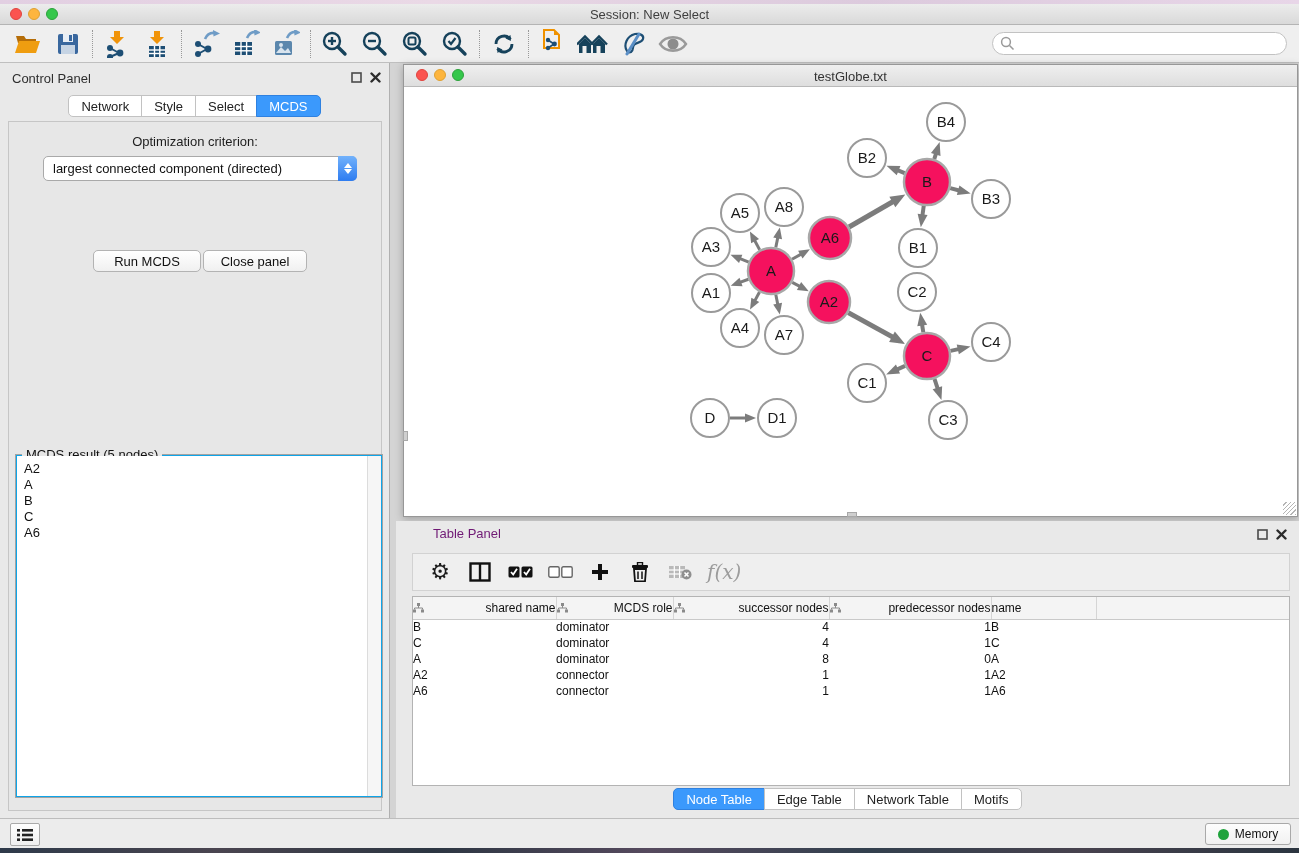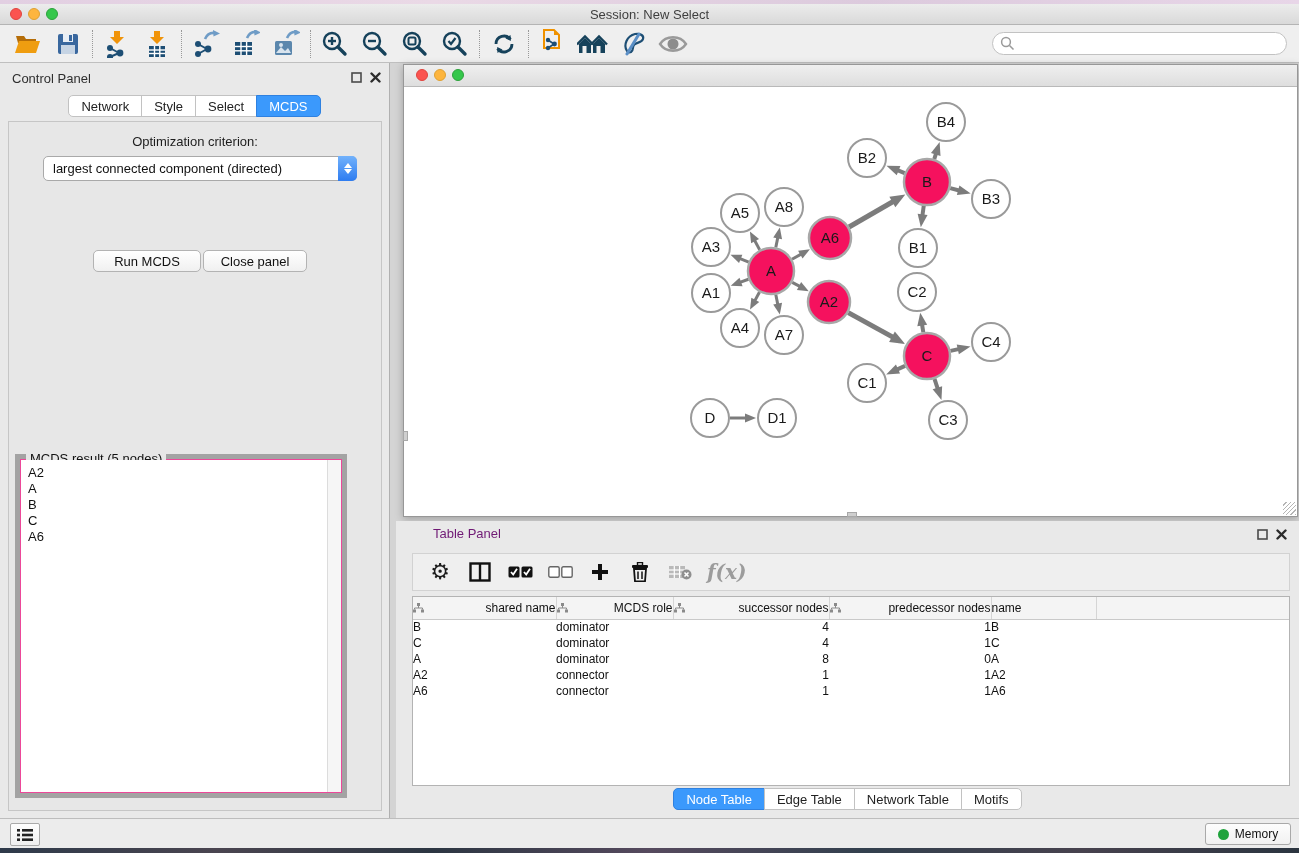--- a/index.html
+++ b/index.html
@@ -47,21 +47,21 @@
   #criterion .val { flex:1; font-size:13px; color:#111; padding-left:9px; white-space:nowrap; overflow:hidden; }
   #criterion .stepper { width:19px; height:25px; margin-right:-1px; border-radius:0 5px 5px 0;
     background:linear-gradient(#72b2fc,#2e7cf0); display:flex; flex-direction:column; align-items:center; justify-content:center; gap:1px; }
   .chev { width:0; height:0; border-left:4px solid transparent; border-right:4px solid transparent; }
   .chev.up { border-bottom:5px solid #fff; }
   .chev.down { border-top:5px solid #fff; }
   .pushbtn { position:absolute; top:128px; height:22px; background:linear-gradient(#ffffff,#f0f0f0); border:1px solid #b3b3b3;
     border-radius:5px; font-size:13px; color:#111; display:flex; align-items:center; justify-content:center; }
   #run-mcds { left:84px; width:108px; }
   #close-panel { left:194px; width:104px; }
-  #mcds-result { position:absolute; left:6px; top:332px; width:332px; height:344px; border:5px solid #a3a3a3; background:#ec4899; }
+  #mcds-result { position:absolute; left:6px; top:332px; width:368px; height:344px; border:1px solid #a3a3a3; background:#0ea5e9; }
   #mcds-legend { position:absolute; left:6px; top:-8px; background:#e7e7e7; padding:0 4px; font-size:13px; color:#111; }
   #mcds-list { position:absolute; left:1px; top:1px; right:15px; bottom:1px; background:#fff; padding:5px 0 0 7px;
     font-size:13px; line-height:16px; color:#111; }
   #mcds-scroll { position:absolute; top:1px; right:1px; width:14px; bottom:1px; background:#f6f6f6; border-left:1px solid #dcdcdc; }
 
   
   #net-window { left:403px; top:64px; width:895px; height:453px; background:#fff; border:1px solid #979797;
     box-shadow:0 2px 8px rgba(0,0,0,0.25); }
   #net-titlebar { position:absolute; left:0; top:0; right:0; height:22px; background:linear-gradient(#efefef,#dedede);
     border-bottom:1px solid #b9b9b9; }
@@ -71,21 +71,21 @@
     background:repeating-linear-gradient(135deg,transparent,transparent 2px,#b5b5b5 2px,#b5b5b5 3px); }
   .mini-thumb { position:absolute; background:#cfcfcf; border:1px solid #a8a8a8; }
 
   
   #table-panel { left:396px; top:521px; width:903px; height:297px; background:#e9e9e9; }
   #tp-title { position:absolute; left:37px; top:5px; font-size:13px; color:#701a75; }
   #table-panel .panel-winbtns { right:12px; top:8px; }
   #tp-toolbar { position:absolute; left:16px; top:32px; width:878px; height:38px; background:#efefef; border:1px solid #d2d2d2;
     display:flex; align-items:center; gap:14px; padding-left:14px; }
   .tpbtn { height:30px; min-width:26px; display:flex; align-items:center; justify-content:center; }
-  #fx-label { font-family:"DejaVu Serif", serif; font-style:italic; font-size:20px; color:#9c9c9c;font-weight:bold; }
+  #fx-label { font-family:"DejaVu Serif", serif; font-style:italic; font-size:20px; color:#9c9c9c; }
   #node-table { position:absolute; left:16px; top:75px; width:878px; height:190px; background:#fff; border:1px solid #b3b3b3; overflow:hidden; }
   #node-table table { border-collapse:collapse; table-layout:fixed; width:878px; font-size:12px; color:#111; }
   #node-table th { height:22px; background:#f4f4f4; border-bottom:1px solid #c9c9c9; border-right:1px solid #d5d5d5;
     font-weight:normal; font-size:12px; }
   #node-table th .hwrap { display:flex; align-items:center; justify-content:space-between; gap:5px; }
   #node-table td { height:16px; padding:0; white-space:nowrap; overflow:hidden; }
   .c0 { width:143px; } .c1 { width:117px; } .c2 { width:156px; } .c3 { width:162px; } .c4 { width:105px; } .c5 { width:195px; }
   td.cell-l0 { padding-left:9px; text-align:left; }
   td.cell-l1 { padding-left:4px; text-align:left; }
   td.cell-r { padding-right:10px; text-align:right; }
@@ -316,20 +316,21 @@
       <div id="mcds-scroll"></div>
     </div>
   </div>
 </div>
 
 <div id="net-window" class="abs">
   <div id="net-titlebar">
     <div class="tl red" style="left:12px;top:4px"></div>
     <div class="tl yellow" style="left:30px;top:4px"></div>
     <div class="tl green" style="left:48px;top:4px"></div>
+    <div class="title">testGlobe.txt</div>
   </div>
   <div id="net-canvas">
     <svg id="graph-svg" width="893" height="429" viewBox="0 0 893 429">
         <line x1="355.6869454915068" y1="162.8336399518514" x2="350.14131813561653" y2="152.45795006018577" stroke="#7C7C7C" stroke-width="3"></line>
         <polygon points="345.89892269493157,144.52056504213004 355.0527651870188,152.100615677189 347.1153801689631,156.34301111787397" fill="#7C7C7C"></polygon>
         <line x1="371.7774381829625" y1="160.48030433003072" x2="374.02820227129683" y2="149.39961958746161" stroke="#7C7C7C" stroke-width="3"></line>
         <polygon points="375.8197415899078,140.57973371122313 378.04002536083584,152.2553638859312 369.2201394845974,150.46382456732024" fill="#7C7C7C"></polygon>
         <line x1="344.7165594187538" y1="175.08662376750152" x2="334.85430072655777" y2="171.14172029062308" stroke="#7C7C7C" stroke-width="3"></line>
         <polygon points="326.4980105085904,167.79920420343618 338.38251215192173,167.70635653434763 335.0399960647348,176.06264675231498" fill="#7C7C7C"></polygon>
         <line x1="344.4669684187214" y1="192.26211157980217" x2="335.16628947659825" y2="195.6723605252473" stroke="#7C7C7C" stroke-width="3"></line>

